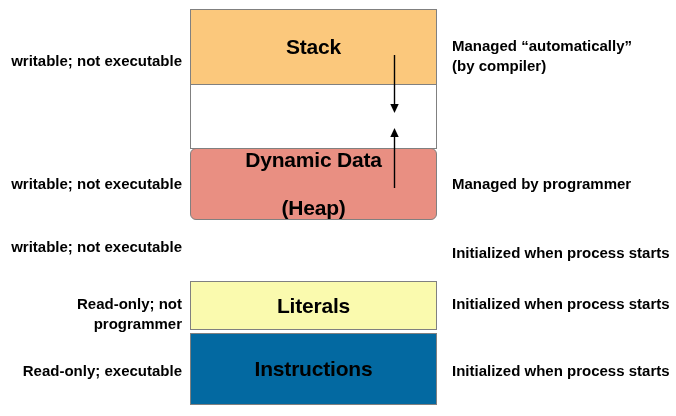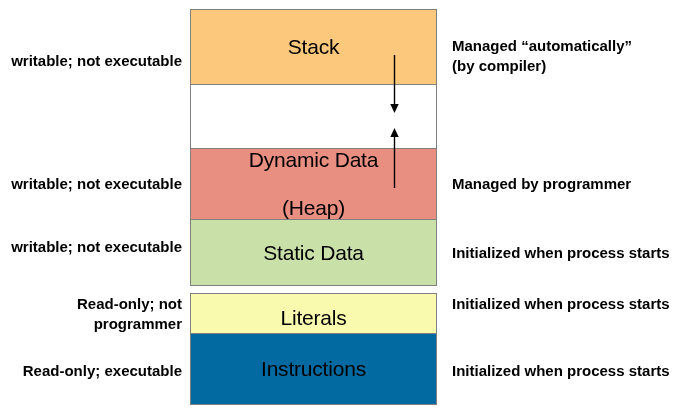--- a/index.html
+++ b/index.html
@@ -32,21 +32,21 @@
     width: 247px;
     box-sizing: border-box;
     border: 1px solid #808080;
     display: flex;
     align-items: center;
     justify-content: center;
     text-align: center;
   }
   .seg-label {
     font-size: 21px;
-    font-weight: normal;
+    font-weight: bold;
     color: #000000;
     line-height: 1.12;
     letter-spacing: -0.2px;
   }
   .seg-label .sub {
     display: block;
     margin-top: 24px;
   }
 
   
@@ -85,32 +85,29 @@
   <div class="memory-column">
 
     <div class="seg" style="top:0px; height:76px; background:#FBC87C;">
       <div class="seg-label">Stack</div>
     </div>
 
     <div class="seg" style="top:75px; height:65px; background:#FFFFFF;">
       <div class="seg-label"></div>
     </div>
 
-    <div class="seg" style="top:139px; height:72px; background:#E98F82;">
+    <div class="seg" style="top:139px; height:72px; background:#E98F82;border-radius:6px;">
       <div class="seg-label">
         <span>Dynamic Data</span>
         <span class="sub">(Heap)</span>
       </div>
     </div>
 
-    <div class="seg" style="top:210px; height:67px; background:#C9E0A8;">
-      <div class="seg-label">Static Data</div>
-    </div>
 
-    <div class="seg" style="top:284px; height:49px; background:#FAFAAE;">
+    <div class="seg" style="top:272px; height:49px; background:#FAFAAE;">
       <div class="seg-label">Literals</div>
     </div>
 
     <div class="seg" style="top:324px; height:72px; background:#0369a1;">
       <div class="seg-label">Instructions</div>
     </div>
 
   </div>
 
   <svg class="arrow-layer" width="676" height="416" viewBox="0 0 676 416">

